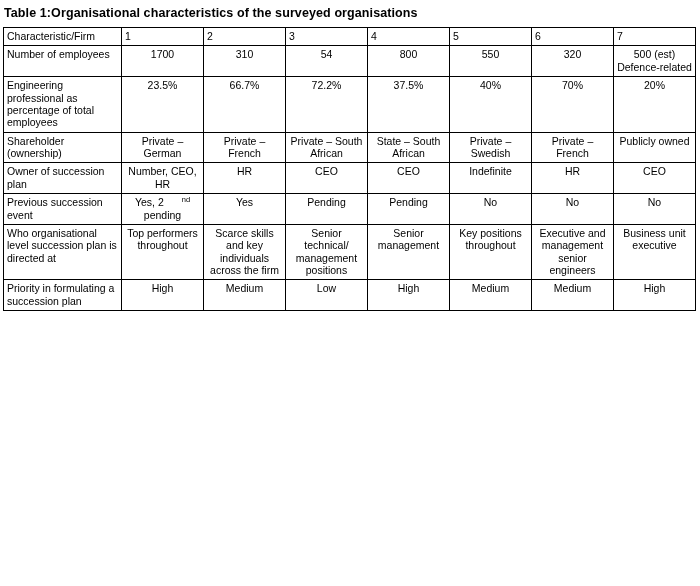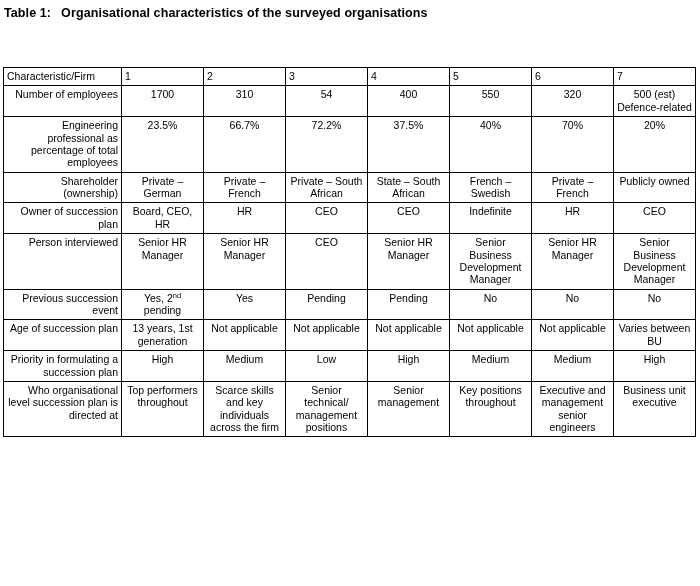--- a/index.html
+++ b/index.html
@@ -20,56 +20,55 @@
     box-sizing: border-box;
   }
   .table-caption {
     font-size: 12.5px;
     font-weight: bold;
     padding: 6px 4px 7px 4px;
     letter-spacing: 0.1px;
     white-space: nowrap;
   }
   .table-caption .cap-label {
-    margin-right: 10px;
   }
   table.orgtable {
     border-collapse: collapse;
     width: 624px;
     margin-left: 3px;
     table-layout: fixed;
-    margin-top: 40px;
   }
   table.orgtable td, table.orgtable th {
     border: 1px solid #000000;
     font-size: 10.5px;
     line-height: 1.18;
     padding: 2px 3px 3px 3px;
     vertical-align: top;
     font-weight: normal;
   }
   
   col.c0 { width: 118px; }
   col.cx { width: 82px; }
   td.rowhead {
-    text-align: right;
+    text-align: left;
   }
   td.datacell {
     text-align: center;
   }
   .hdr td {
     text-align: left;
   }
   .hdr td.datacell {
     text-align: left;
   }
   sup {
     font-size: 7.5px;
     vertical-align: super;
     line-height: 0;
+    padding-left: 18px;
   }
 </style>
 </head>
 <body>
 
 <div class="page">
 
   <div class="table-caption">
     <span class="cap-label">Table 1:</span><span>Organisational characteristics of the surveyed organisations</span>
   </div>
@@ -94,101 +93,81 @@
           <td class="datacell">4</td>
           <td class="datacell">5</td>
           <td class="datacell">6</td>
           <td class="datacell">7</td>
         </tr>
         <tr>
           <td class="rowhead">Number of employees</td>
           <td class="datacell">1700</td>
           <td class="datacell">310</td>
           <td class="datacell">54</td>
-          <td class="datacell">400</td>
+          <td class="datacell">800</td>
           <td class="datacell">550</td>
           <td class="datacell">320</td>
           <td class="datacell">500 (est) Defence-related</td>
         </tr>
         <tr>
           <td class="rowhead">Engineering professional as percentage of total employees</td>
           <td class="datacell">23.5%</td>
           <td class="datacell">66.7%</td>
           <td class="datacell">72.2%</td>
           <td class="datacell">37.5%</td>
           <td class="datacell">40%</td>
           <td class="datacell">70%</td>
           <td class="datacell">20%</td>
         </tr>
         <tr>
           <td class="rowhead">Shareholder (ownership)</td>
           <td class="datacell">Private – German</td>
           <td class="datacell">Private – French</td>
           <td class="datacell">Private – South African</td>
           <td class="datacell">State – South African</td>
-          <td class="datacell">French – Swedish</td>
+          <td class="datacell">Private – Swedish</td>
           <td class="datacell">Private – French</td>
           <td class="datacell">Publicly owned</td>
         </tr>
         <tr>
           <td class="rowhead">Owner of succession plan</td>
-          <td class="datacell">Board, CEO, HR</td>
+          <td class="datacell">Number, CEO, HR</td>
           <td class="datacell">HR</td>
           <td class="datacell">CEO</td>
           <td class="datacell">CEO</td>
           <td class="datacell">Indefinite</td>
           <td class="datacell">HR</td>
           <td class="datacell">CEO</td>
-        </tr>
-        <tr>
-          <td class="rowhead">Person interviewed</td>
-          <td class="datacell">Senior HR Manager</td>
-          <td class="datacell">Senior HR Manager</td>
-          <td class="datacell">CEO</td>
-          <td class="datacell">Senior HR Manager</td>
-          <td class="datacell">Senior Business Development Manager</td>
-          <td class="datacell">Senior HR Manager</td>
-          <td class="datacell">Senior Business Development Manager</td>
         </tr>
         <tr>
           <td class="rowhead">Previous succession event</td>
           <td class="datacell"><span>Yes, 2</span><sup>nd</sup><span> pending</span></td>
           <td class="datacell">Yes</td>
           <td class="datacell">Pending</td>
           <td class="datacell">Pending</td>
           <td class="datacell">No</td>
           <td class="datacell">No</td>
           <td class="datacell">No</td>
         </tr>
         <tr>
-          <td class="rowhead">Age of succession plan</td>
-          <td class="datacell">13 years, 1st generation</td>
-          <td class="datacell">Not applicable</td>
-          <td class="datacell">Not applicable</td>
-          <td class="datacell">Not applicable</td>
-          <td class="datacell">Not applicable</td>
-          <td class="datacell">Not applicable</td>
-          <td class="datacell">Varies between BU</td>
+          <td class="rowhead">Who organisational level succession plan is directed at</td>
+          <td class="datacell">Top performers throughout</td>
+          <td class="datacell">Scarce skills and key individuals across the firm</td>
+          <td class="datacell">Senior technical/ management positions</td>
+          <td class="datacell">Senior management</td>
+          <td class="datacell">Key positions throughout</td>
+          <td class="datacell">Executive and management senior engineers</td>
+          <td class="datacell">Business unit executive</td>
         </tr>
         <tr>
           <td class="rowhead">Priority in formulating a succession plan</td>
           <td class="datacell">High</td>
           <td class="datacell">Medium</td>
           <td class="datacell">Low</td>
           <td class="datacell">High</td>
           <td class="datacell">Medium</td>
           <td class="datacell">Medium</td>
           <td class="datacell">High</td>
         </tr>
-        <tr>
-          <td class="rowhead">Who organisational level succession plan is directed at</td>
-          <td class="datacell">Top performers throughout</td>
-          <td class="datacell">Scarce skills and key individuals across the firm</td>
-          <td class="datacell">Senior technical/ management positions</td>
-          <td class="datacell">Senior management</td>
-          <td class="datacell">Key positions throughout</td>
-          <td class="datacell">Executive and management senior engineers</td>
-          <td class="datacell">Business unit executive</td>
-        </tr>
       </tbody>
   </table>
 
 </div>
 
 </body></html>

